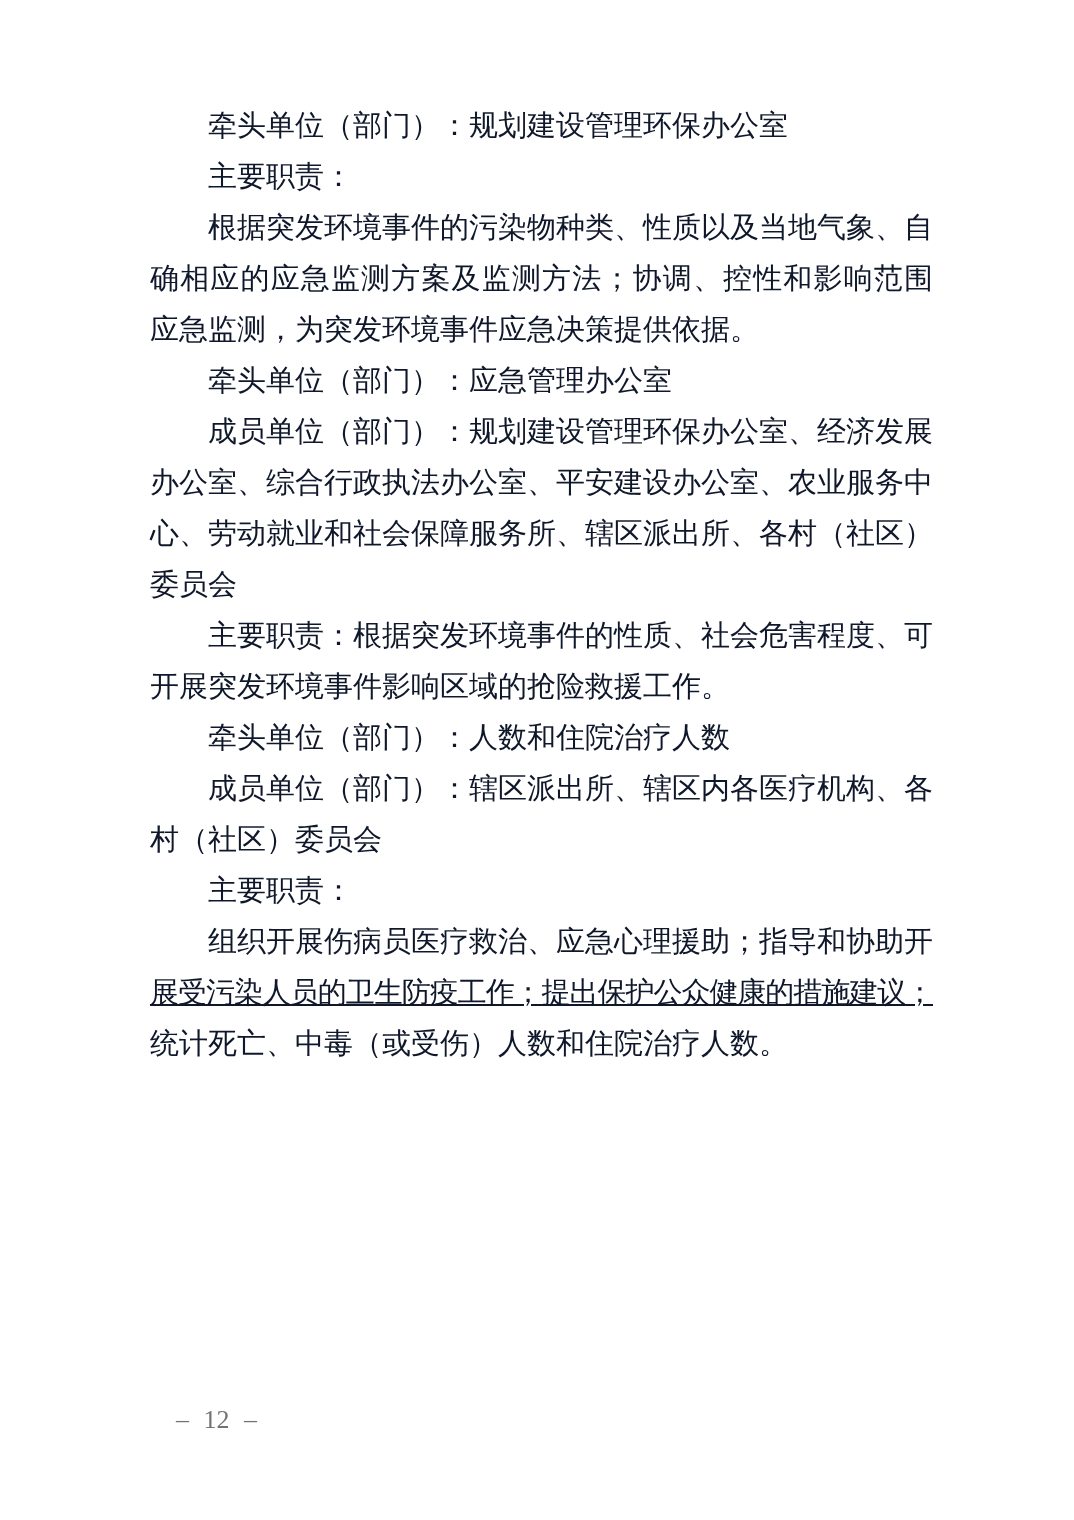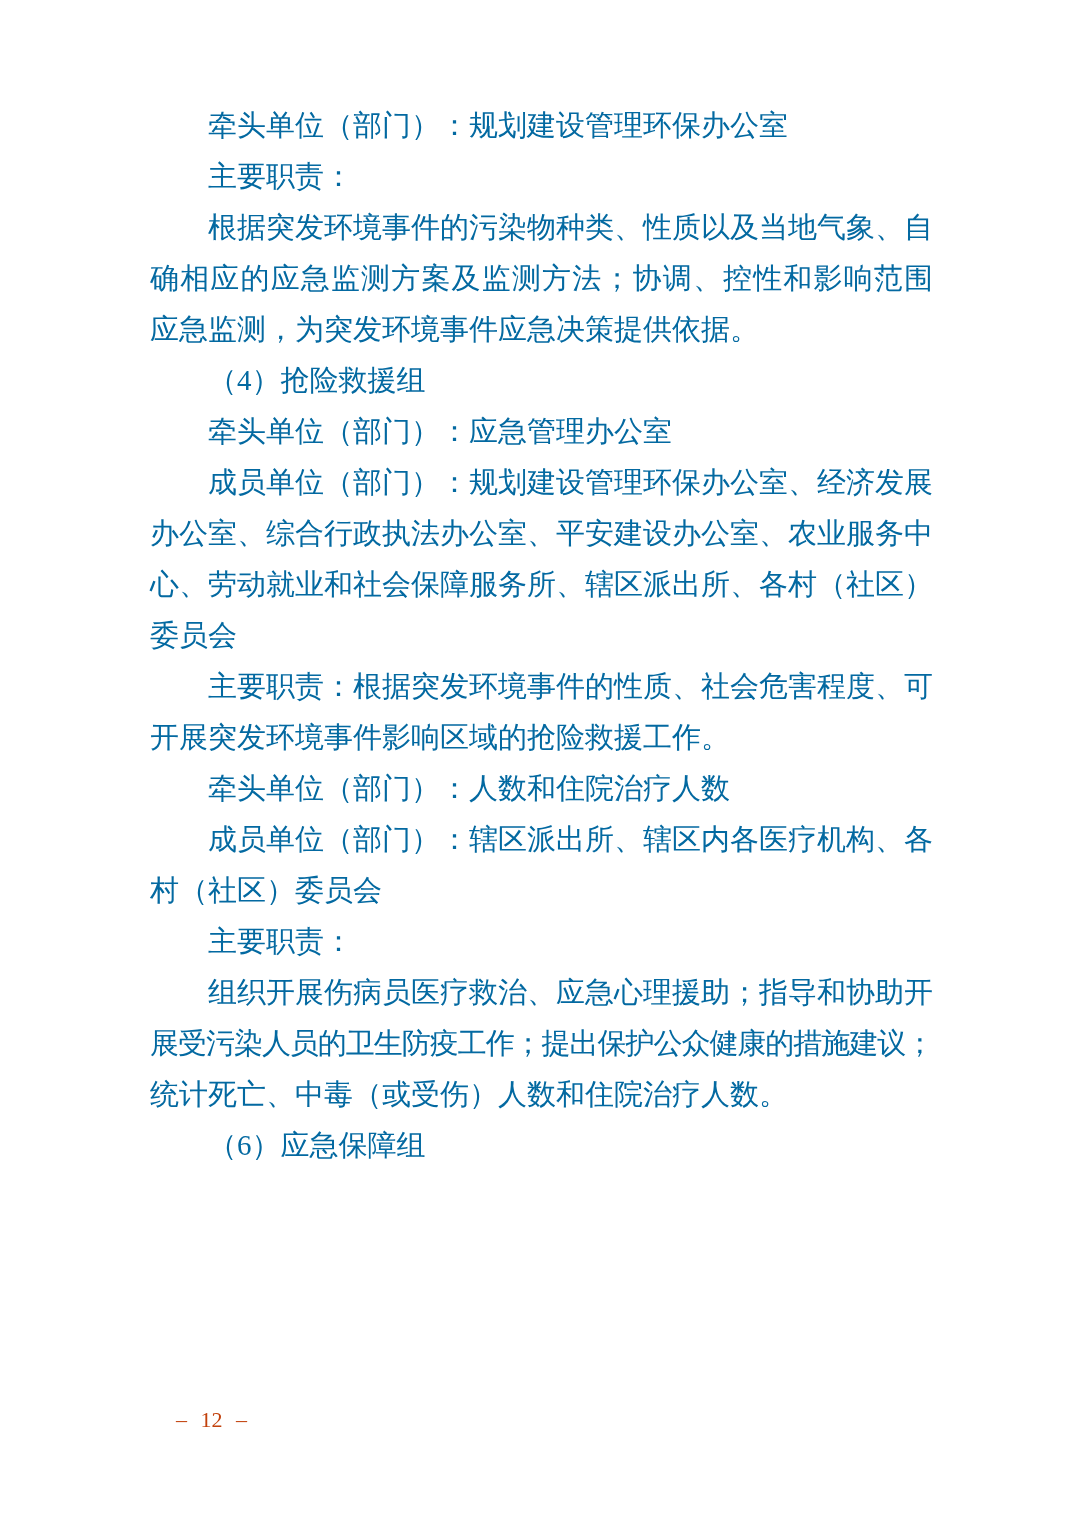--- a/index.html
+++ b/index.html
@@ -18,63 +18,61 @@
   .content {
     position: absolute;
     top: 100px;
     left: 150px;
     width: 783px;
   }
   .ln {
     height: 51px;
     line-height: 51px;
     font-size: 29px;
-    color: #0369a1;
+    color: #0f172a;
     white-space: nowrap;
     letter-spacing: 0;
   }
   
   .ind { padding-left: 58px; }
   
   .j { text-align: justify; text-align-last: justify; }
   
-  .tight { letter-spacing: -1.2px; }
+  .tight { letter-spacing: -1.2px; text-decoration: underline; }
   .footer {
     position: absolute;
     top: 1406px;
     left: 176px;
-    font-size: 22px;
+    font-size: 26px;
     line-height: 28px;
-    color: #c2410c;
+    color: #737373;
     word-spacing: 8px;
     white-space: nowrap;
   }
 </style>
 </head>
 <body>
 
 <div class="page">
   <div class="content">
     <div class="ln ind">牵头单位（部门）：规划建设管理环保办公室</div>
     <div class="ln ind">主要职责：</div>
     <div class="ln ind j">根据突发环境事件的污染物种类、性质以及当地气象、自</div>
     <div class="ln j">确相应的应急监测方案及监测方法；协调、控性和影响范围</div>
     <div class="ln">应急监测，为突发环境事件应急决策提供依据。</div>
-    <div class="ln ind">（4）抢险救援组</div>
     <div class="ln ind">牵头单位（部门）：应急管理办公室</div>
     <div class="ln ind j">成员单位（部门）：规划建设管理环保办公室、经济发展</div>
     <div class="ln j">办公室、综合行政执法办公室、平安建设办公室、农业服务中</div>
     <div class="ln j">心、劳动就业和社会保障服务所、辖区派出所、各村（社区）</div>
     <div class="ln">委员会</div>
     <div class="ln ind j">主要职责：根据突发环境事件的性质、社会危害程度、可</div>
     <div class="ln">开展突发环境事件影响区域的抢险救援工作。</div>
     <div class="ln ind">牵头单位（部门）：人数和住院治疗人数</div>
     <div class="ln ind j">成员单位（部门）：辖区派出所、辖区内各医疗机构、各</div>
     <div class="ln">村（社区）委员会</div>
     <div class="ln ind">主要职责：</div>
     <div class="ln ind j">组织开展伤病员医疗救治、应急心理援助；指导和协助开</div>
     <div class="ln j tight">展受污染人员的卫生防疫工作；提出保护公众健康的措施建议；</div>
     <div class="ln">统计死亡、中毒（或受伤）人数和住院治疗人数。</div>
-    <div class="ln ind">（6）应急保障组</div>
   </div>
 
   <div class="footer">– 12 –</div>
 </div>
 
 </body></html>

